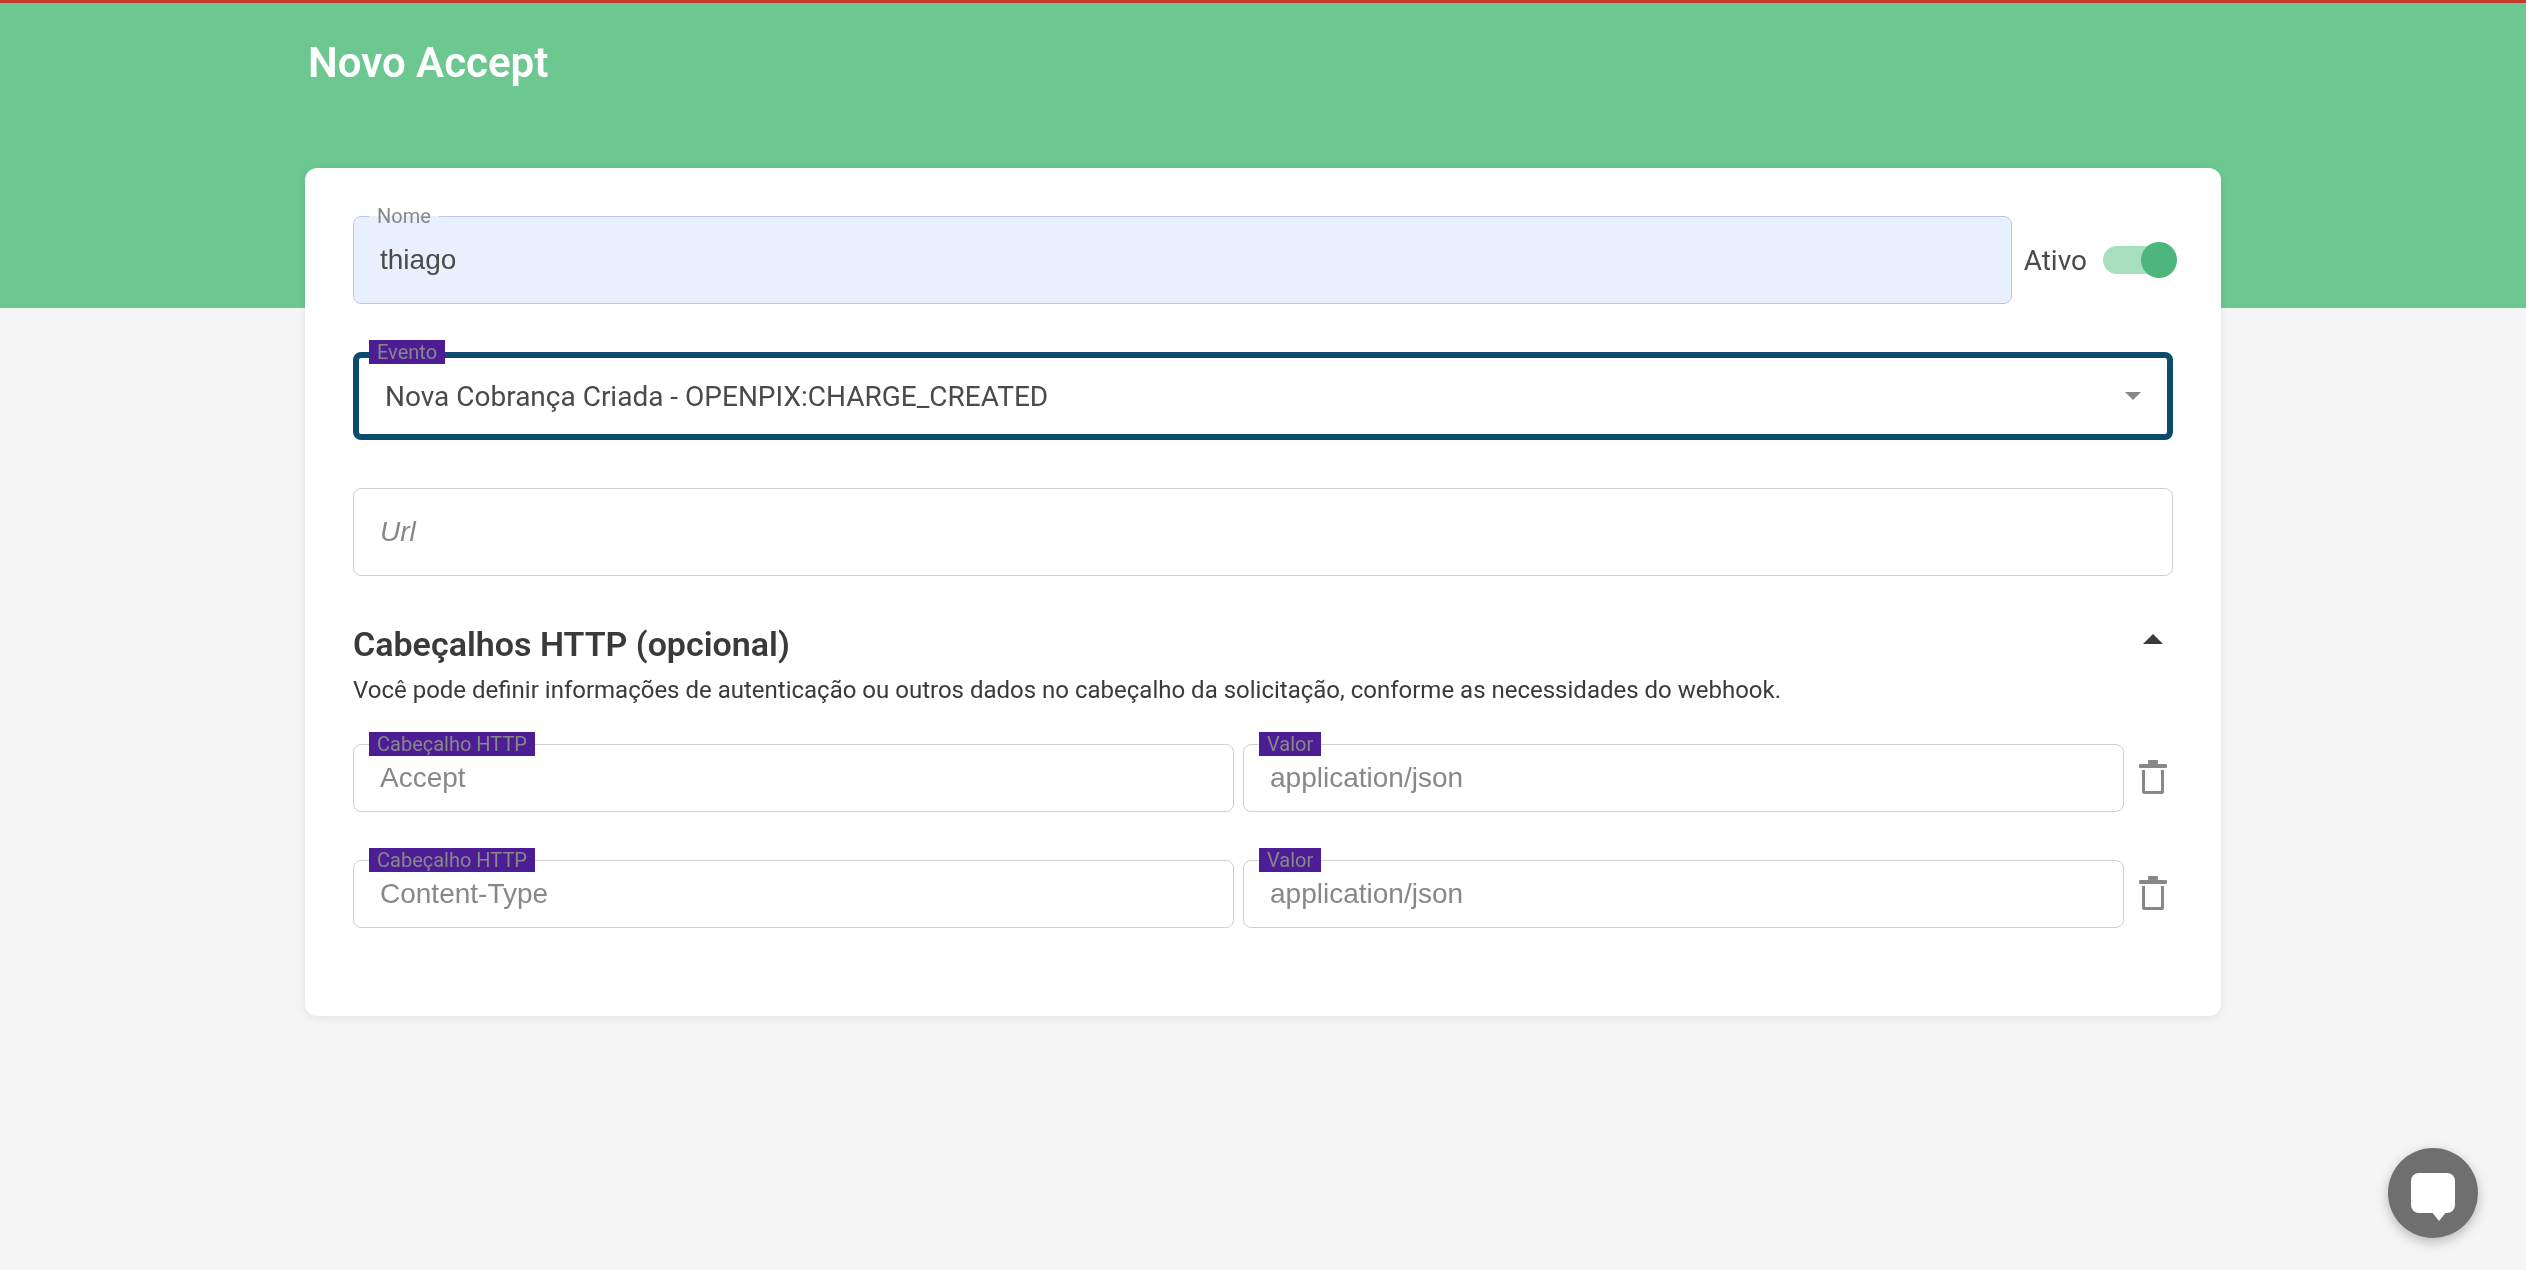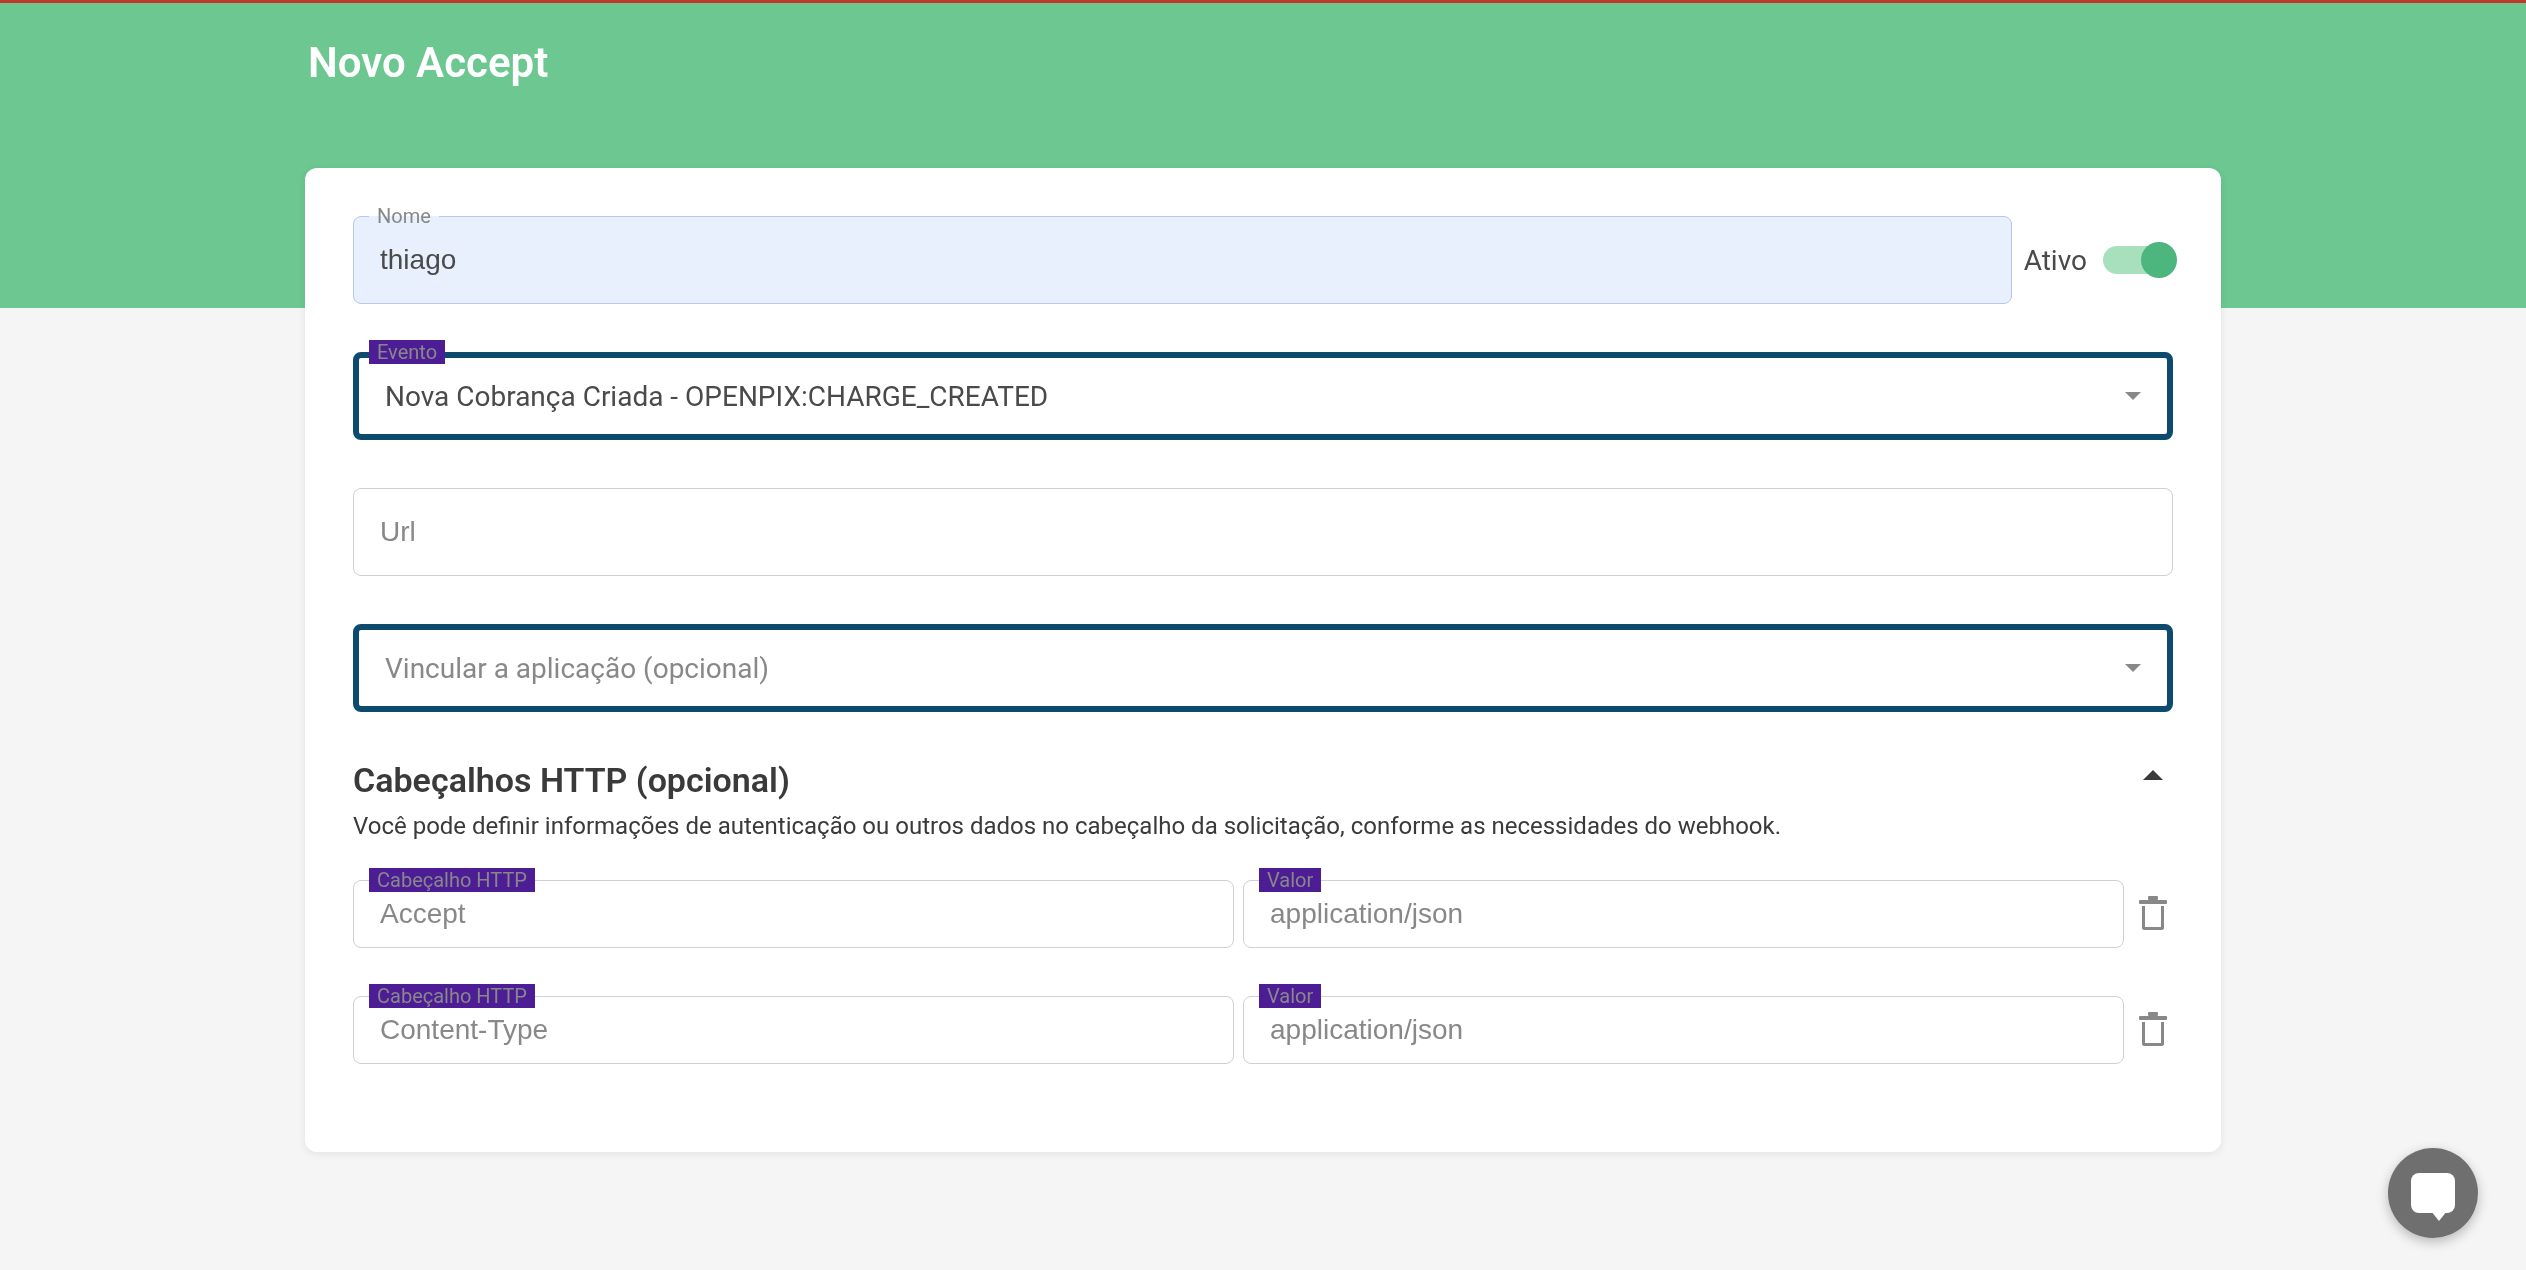--- a/index.html
+++ b/index.html
@@ -136,20 +136,21 @@
     }
     .url-input {
       width: 100%;
       height: 88px;
       border: 1px solid #d0d0d0;
       border-radius: 8px;
       padding: 0 26px;
       font-size: 28px;
       color: #888;
       outline: none;
+      font-style: italic;
     }
     .url-input::placeholder {
       color: #888;
     }
     .section-header {
       display: flex;
       justify-content: space-between;
       align-items: flex-start;
       margin-bottom: 40px;
     }
@@ -299,26 +300,20 @@
     <div class="select-field">
       <span>Nova Cobrança Criada - OPENPIX:CHARGE_CREATED</span>
       <span class="chevron-down"></span>
     </div>
   </div>
 
   <div class="url-input-container">
     <input type="text" class="url-input" placeholder="Url" style="">
   </div>
 
-  <div class="select-container">
-    <div class="select-field placeholder">
-      <span>Vincular a aplicação (opcional)</span>
-      <span class="chevron-down"></span>
-    </div>
-  </div>
 
   <div class="section-header">
     <div>
       <div class="section-title">Cabeçalhos HTTP (opcional)</div>
       <div class="section-desc">Você pode definir informações de autenticação ou outros dados no cabeçalho da solicitação, conforme as necessidades do webhook.</div>
     </div>
     <div class="collapse-icon">
       <div class="chevron-up"></div>
     </div>
   </div>

